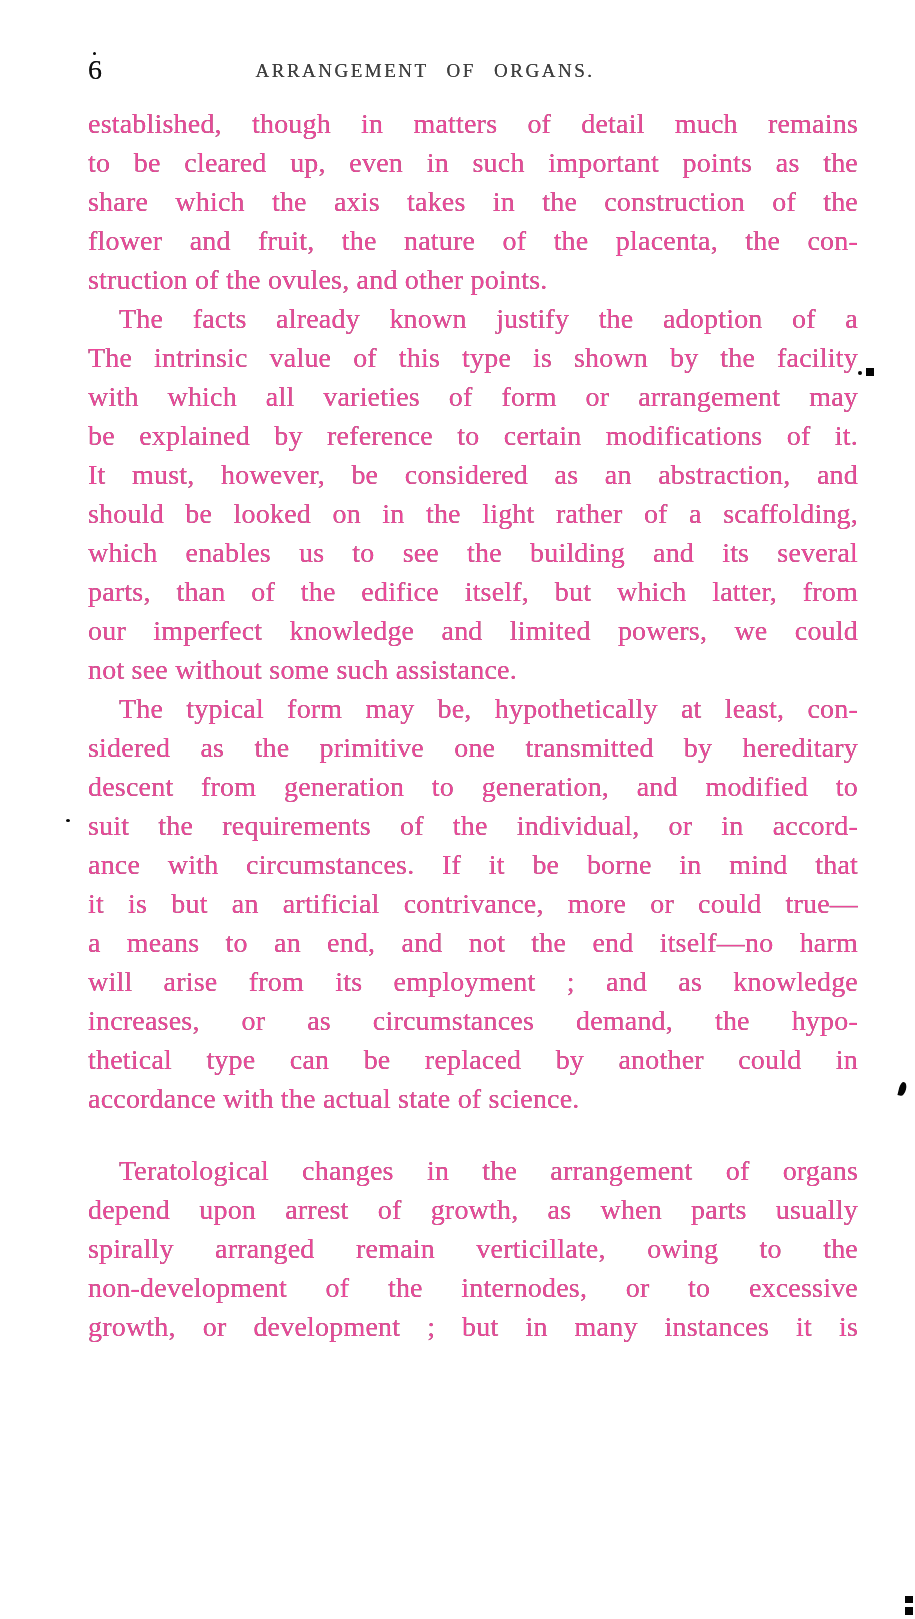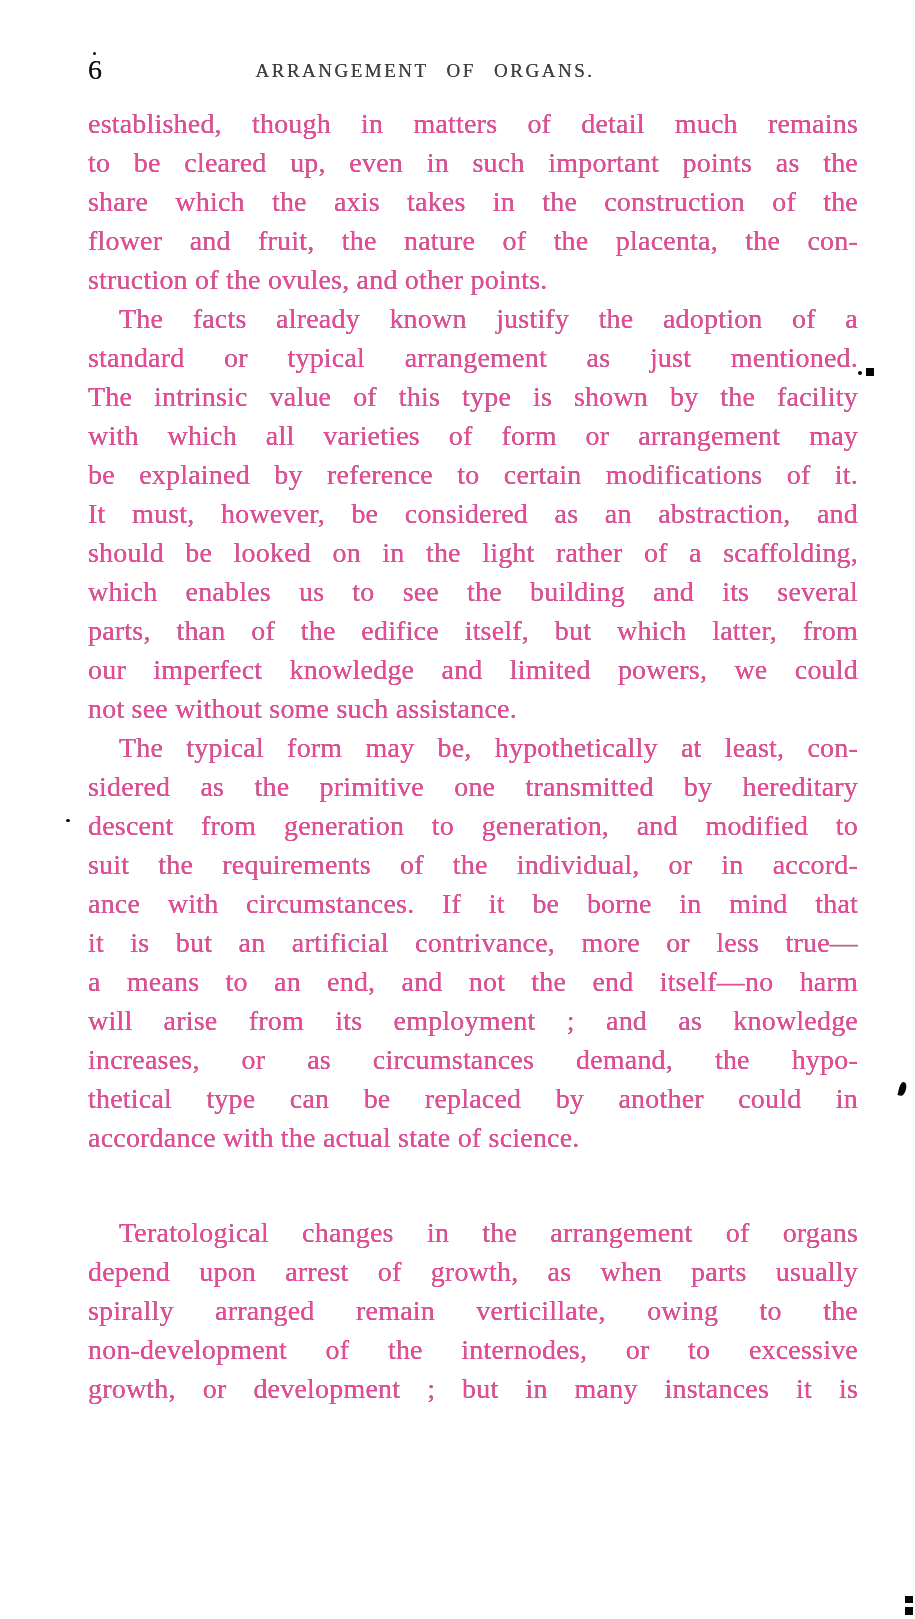--- a/index.html
+++ b/index.html
@@ -51,21 +51,21 @@
     top: 104px;
     left: 88px;
     width: 770px;
     font-size: 28px;
     line-height: 39px;
     letter-spacing: 0.2px;
     color: #ec4899;
     text-shadow: 0 0 0.5px rgba(0,0,0,0.65);
   }
   .paragraph { margin: 0; }
-  .paragraph.section-break { margin-top: 56px; }
+  .paragraph.section-break { margin-top: 33px; }
   .line {
     text-align: justify;
     text-align-last: justify;
     white-space: normal;
     height: 39px;
     overflow: visible;
   }
   .line.no-justify { text-align-last: left; }
   .line.indent { text-indent: 31px; }
   
@@ -92,38 +92,37 @@
   <div id="text-block">
       <div class="paragraph">
         <div class="line">established, though in matters of detail much remains</div>
         <div class="line">to be cleared up, even in such important points as the</div>
         <div class="line">share which the axis takes in the construction of the</div>
         <div class="line">flower and fruit, the nature of the placenta, the con-</div>
         <div class="line no-justify">struction of the ovules, and other points.</div>
       </div>
       <div class="paragraph">
         <div class="line indent">The facts already known justify the adoption of a</div>
-        <div class="line">standard or typical arrangement as just mentioned.</div>
         <div class="line">The intrinsic value of this type is shown by the facility</div>
         <div class="line">with which all varieties of form or arrangement may</div>
         <div class="line">be explained by reference to certain modifications of it.</div>
         <div class="line">It must, however, be considered as an abstraction, and</div>
         <div class="line">should be looked on in the light rather of a scaffolding,</div>
         <div class="line">which enables us to see the building and its several</div>
         <div class="line">parts, than of the edifice itself, but which latter, from</div>
         <div class="line">our imperfect knowledge and limited powers, we could</div>
         <div class="line no-justify">not see without some such assistance.</div>
       </div>
       <div class="paragraph">
         <div class="line indent">The typical form may be, hypothetically at least, con-</div>
         <div class="line">sidered as the primitive one transmitted by hereditary</div>
         <div class="line">descent from generation to generation, and modified to</div>
         <div class="line">suit the requirements of the individual, or in accord-</div>
         <div class="line">ance with circumstances.  If it be borne in mind that</div>
-        <div class="line">it is but an artificial contrivance, more or less true—</div>
+        <div class="line">it is but an artificial contrivance, more or could true—</div>
         <div class="line">a means to an end, and not the end itself—no harm</div>
         <div class="line">will arise from its employment ; and as knowledge</div>
         <div class="line">increases, or as circumstances demand, the hypo-</div>
         <div class="line">thetical type can be replaced by another could in</div>
         <div class="line no-justify">accordance with the actual state of science.</div>
       </div>
       <div class="paragraph section-break">
         <div class="line indent">Teratological changes in the arrangement of organs</div>
         <div class="line">depend upon arrest of growth, as when parts usually</div>
         <div class="line">spirally arranged remain verticillate, owing to the</div>

